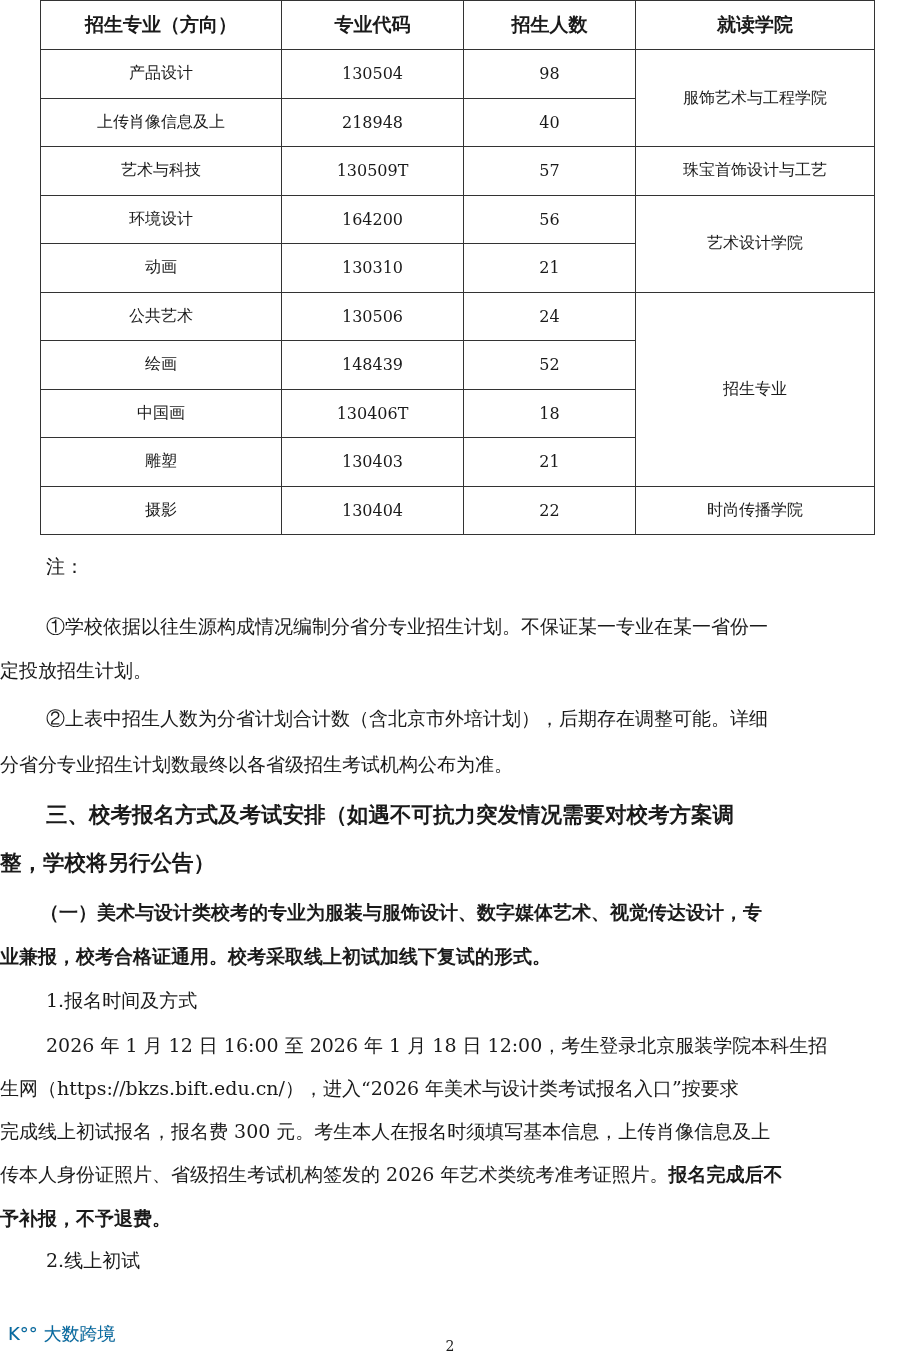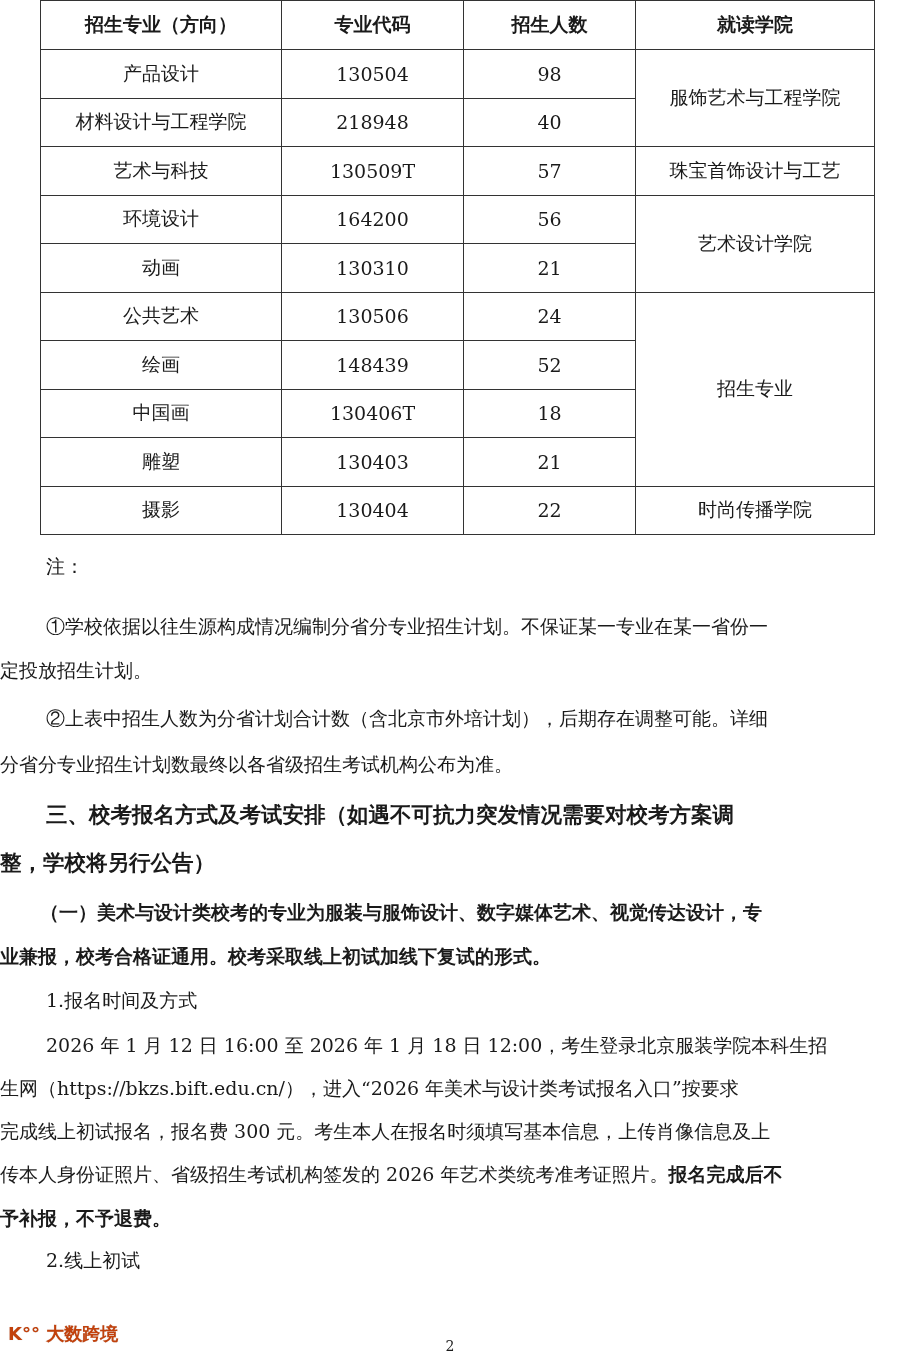--- a/index.html
+++ b/index.html
@@ -1,28 +1,28 @@
 <!DOCTYPE html>
 <html><head>
 <meta charset="utf-8">
 <style>
   html, body { margin:0; padding:0; background:#ffffff; }
   body { width:900px; height:1354px; position:relative; overflow:hidden;
          font-family:"DejaVu Serif","Liberation Serif",serif; color:#1a1a1a; }
   .tbl { position:absolute; left:40px; top:0; border-collapse:collapse; table-layout:fixed; }
   .tbl td, .tbl th { border:1.3px solid #333; text-align:center; vertical-align:middle;
-                     padding:0; font-size:19px; height:47.5px; }
+                     padding:0; font-size:16px; height:47.5px; }
   .tbl th { font-family:Liberation Serif, serif; font-weight:bold; font-size:19px; height:48px; }
   .p { position:absolute; left:0; width:900px; font-size:19px; line-height:20px; white-space:nowrap; }
   .ind { padding-left:46px; }
   .bold { font-weight:bold; font-family:"DejaVu Sans","Liberation Sans",sans-serif; }
   .h3 { font-size:21.5px; font-weight:bold; font-family:"DejaVu Sans","Liberation Sans",sans-serif; }
   .pagenum { position:absolute; left:0; width:900px; top:1338px; text-align:center; font-size:14px; }
-  .wm { position:absolute; left:8px; top:1322px; font-size:18px; color:#c2410c;
-        font-family:"DejaVu Sans","Liberation Sans",sans-serif; font-weight:bold;
+  .wm { position:absolute; left:8px; top:1322px; font-size:18px; color:#0369a1;
+        font-family:"DejaVu Sans","Liberation Sans",sans-serif; font-weight:normal;
         text-shadow:0 0 1px #cfcfcf; }
 </style>
 </head>
 <body>
 
 <table class="tbl">
   <colgroup>
     <col style="width:241px">
       <col style="width:182px">
       <col style="width:172px">
@@ -37,21 +37,21 @@
     </tr>
   </thead>
   <tbody>
     <tr>
       <td>产品设计</td>
       <td>130504</td>
       <td>98</td>
       <td rowspan="2">服饰艺术与工程学院</td>
     </tr>
     <tr>
-      <td>材料设计与工程学院</td>
+      <td>上传肖像信息及上</td>
       <td>218948</td>
       <td>40</td>
     </tr>
     <tr>
       <td>艺术与科技</td>
       <td>130509T</td>
       <td>57</td>
       <td>珠宝首饰设计与工艺</td>
     </tr>
     <tr>

